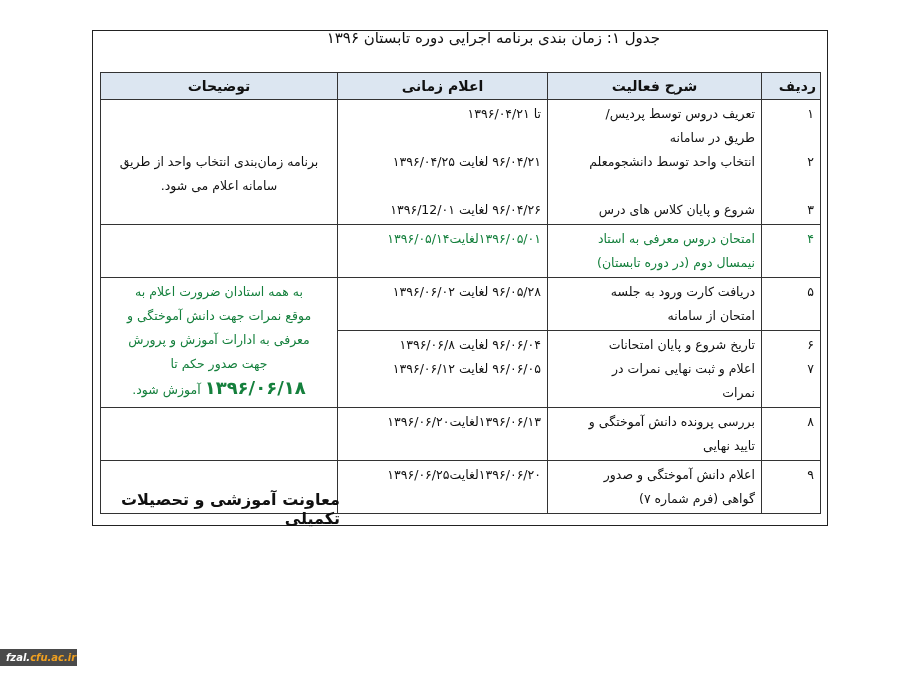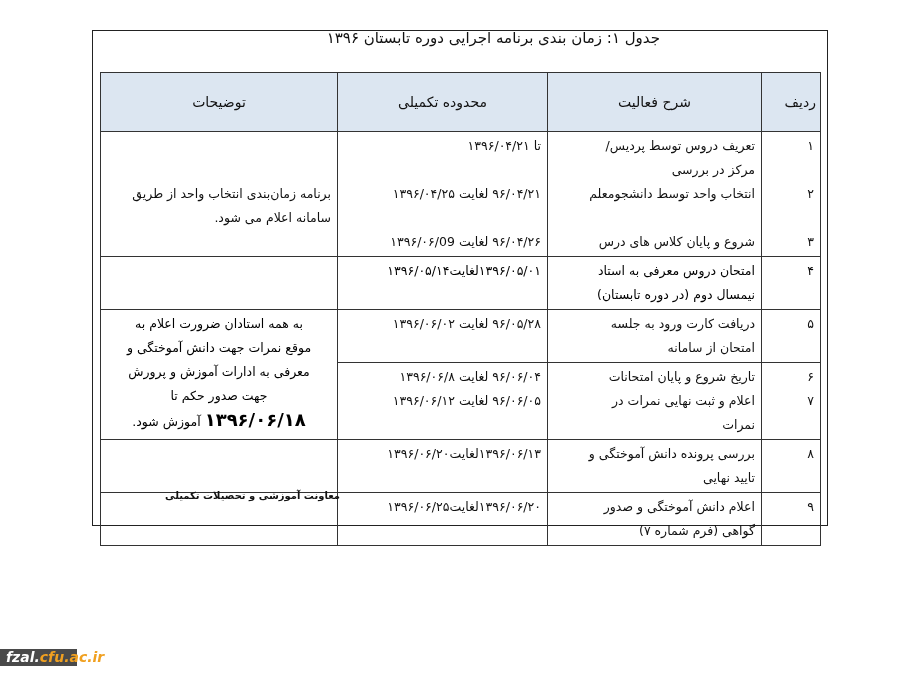--- a/index.html
+++ b/index.html
@@ -6,80 +6,80 @@
   body { width:900px; height:675px; position:relative; overflow:hidden;
          font-family:"DejaVu Sans", sans-serif; color:#111; }
   .frame { position:absolute; left:92px; top:30px; width:736px; height:496px;
            border:1px solid #222; box-sizing:border-box; }
   .title { position:absolute; left:100px; top:29px; width:560px; text-align:right;
            direction:rtl; font-size:15px; color:#111; }
   table.sched { position:absolute; left:100px; top:72px; width:721px;
                 border-collapse:collapse; direction:rtl; table-layout:fixed; }
   table.sched td, table.sched th { border:1px solid #333; vertical-align:top;
                 padding:2px 6px; font-size:12.5px; line-height:24px; }
-  table.sched th { background:#dce6f1; font-weight:normal; font-size:14px;
-                   height:24px; text-align:center; padding:17px 4px; }
+  table.sched th { background:#dce6f1; font-weight:bold; font-size:14px;
+                   height:24px; text-align:center; padding:1px 4px; }
   table.sched th.c-radif { text-align:right; }
   .c-radif { width:50px; text-align:right; }
   .c-act { width:205px; text-align:right; }
   .c-date { width:201px; }
   .c-notes { text-align:right; }
   .line { display:block; white-space:nowrap; }
-  .red { color:#000000; }
-  .notes-small { font-size:11px; line-height:18px; padding-top:50px !important; }
+  .red { color:#15803d; }
+  .notes-small { font-size:11px; line-height:18px; padding-top:50px !important;text-align:center; }
   .notes-red { font-size:11.5px; line-height:23px; text-align:center !important; }
   .notes-red .big { font-weight:bold; font-size:18px; }
   .gap { display:block; height:24px; }
   .footer { position:absolute; left:100px; top:490px; width:240px; text-align:right;
-            direction:rtl; font-weight:bold; font-size:10px; }
+            direction:rtl; font-weight:bold; font-size:16px; }
   .badge { position:absolute; left:0px; top:649px; width:77px; height:17px;
-           background:#4a4a4a; font-size:14px; font-weight:bold; font-style:italic;
+           background:#4a4a4a; font-size:10px; font-weight:bold; font-style:italic;
            line-height:17px; padding-left:6px; box-sizing:border-box; }
   .badge .w { color:#ffffff; }
   .badge .o { color:#f0a020; }
 </style>
 </head>
 <body>
 
 <div class="frame"></div>
 
 <div class="title">جدول ۱: زمان بندی برنامه اجرایی دوره تابستان ۱۳۹۶</div>
 
 <table class="sched">
   <thead>
     <tr>
       <th class="c-radif">ردیف</th>
       <th class="c-act">شرح فعالیت</th>
-      <th class="c-date">محدوده تکمیلی</th>
+      <th class="c-date">اعلام زمانی</th>
       <th class="c-notes">توضیحات</th>
     </tr>
   </thead>
   <tbody>
 
     <tr style="height:114px;">
       <td class="c-radif">
         <span class="line">۱</span>
         <span class="gap"></span>
         <span class="line">۲</span>
         <span class="gap"></span>
         <span class="line">۳</span>
       </td>
       <td class="c-act">
         <span class="line">تعریف دروس توسط پردیس/</span>
-        <span class="line">مرکز در بررسی</span>
+        <span class="line">طریق در سامانه</span>
         <span class="line">انتخاب واحد توسط دانشجومعلم</span>
         <span class="gap"></span>
         <span class="line">شروع و پایان کلاس های درس</span>
       </td>
       <td class="c-date">
         <span class="line">تا ۱۳۹۶/۰۴/۲۱</span>
         <span class="gap"></span>
         <span class="line">۹۶/۰۴/۲۱ لغایت ۱۳۹۶/۰۴/۲۵</span>
         <span class="gap"></span>
-        <span class="line">۹۶/۰۴/۲۶ لغایت ۱۳۹۶/۰۶/09</span>
+        <span class="line">۹۶/۰۴/۲۶ لغایت ۱۳۹۶/12/۰۱</span>
       </td>
       <td class="c-notes notes-small">
         <span class="line">برنامه زمان‌بندی انتخاب واحد از طریق</span>
         <span class="line">سامانه اعلام می شود.</span>
       </td>
     </tr>
 
     <tr style="height:50px;">
       <td class="c-radif red">۴</td>
       <td class="c-act red">

